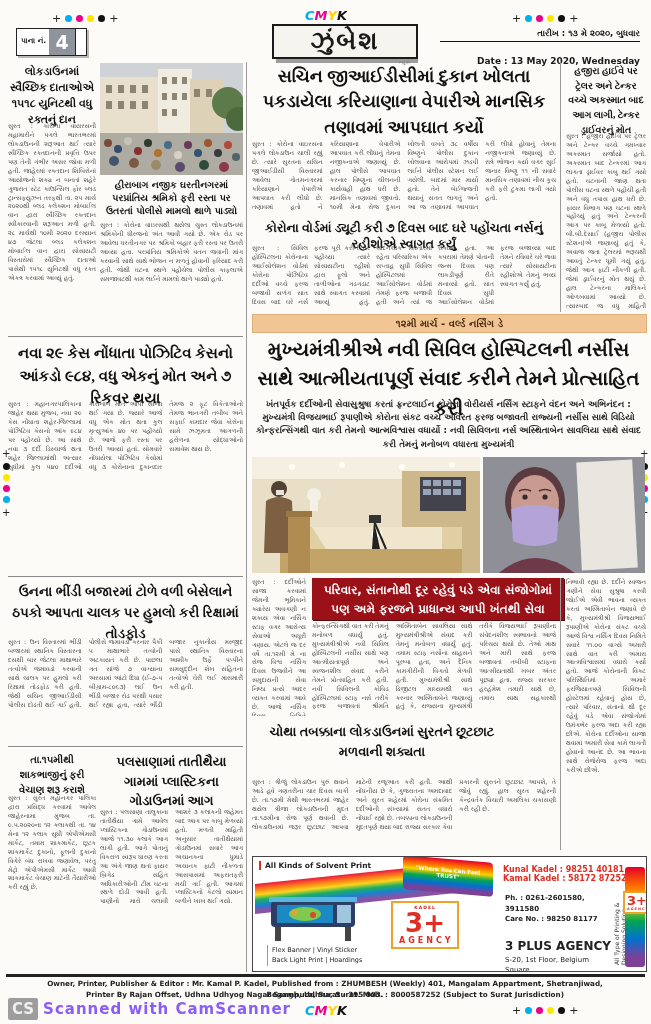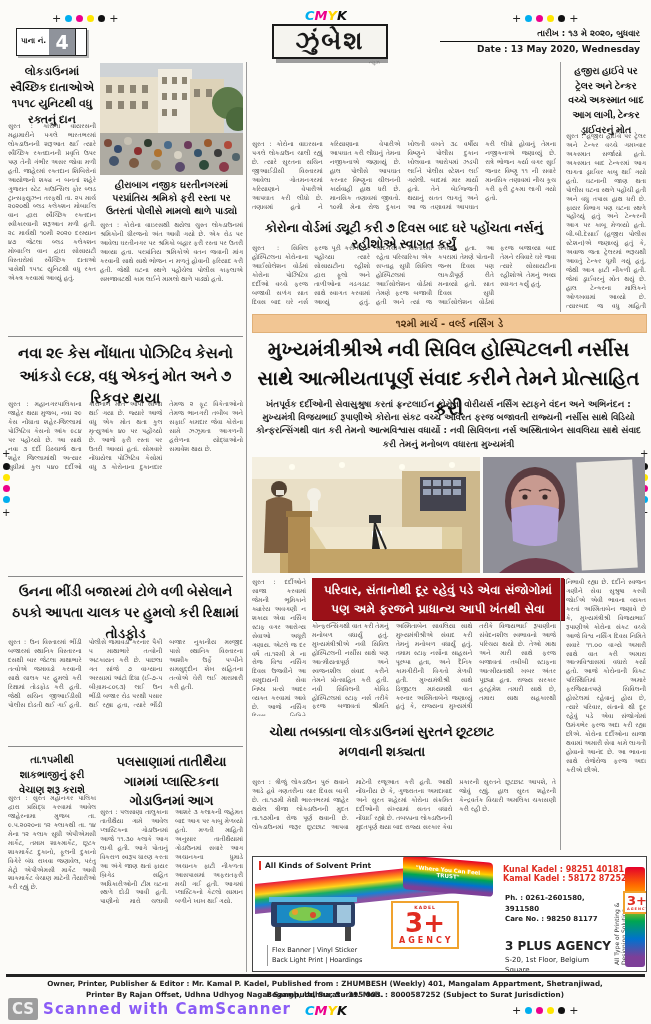--- a/index.html
+++ b/index.html
@@ -22,21 +22,21 @@
   .regmarks-v .dot{width:7px;height:7px;border-radius:50%;}
   .cmyk-logo{font-weight:bold;font-style:italic;font-size:13px;letter-spacing:0px;}
   
   .pagebox{display:flex;align-items:stretch;border:1px solid #222;background:#fff;box-shadow:2px 2px 0 #b9b9b9;}
   .pagebox .lbl{font-size:7.5px;font-weight:bold;padding:7px 3px 0 4px;background:#fff;}
   .pagebox .num{width:26px;background:#8f939b;color:#fff;font-size:19px;font-weight:bold;display:flex;align-items:center;justify-content:center;}
   .pagebox .notch{width:10px;background:#fff;border-left:1px solid #222;}
   .masthead-box{border:2px solid #1a1a1a;background:#f5f4ef;box-shadow:4px 4px 0 #9d9d9d;padding:1px 12px;font-size:25px;font-weight:bold;letter-spacing:2px;text-align:center;}
   .date-block{text-align:right;font-weight:bold;}
   .date-gu{font-size:8.5px;color:#111;padding-bottom:2px;text-align:right;}
-  .date-en{font-size:9px;border-top:1.5px solid #111;padding-top:2px;}
+  .date-en{font-size:9px;border-top:1.5px solid #111;padding-top:14px;}
   
   .banner-orange{background:#f2c694;color:#4a2d10;font-weight:bold;text-align:center;font-size:10px;line-height:17px;border:1px solid #e0b078;}
   .banner-red{background:#9b1118;color:#fff;font-weight:bold;text-align:center;font-size:12px;line-height:1.55;padding:3px 4px;box-shadow:1px 1px 0 #5c0a0e;}
   .caption{font-weight:bold;text-align:center;font-size:9.5px;line-height:1.35;color:#111;}
   
   .ad{border:1.5px solid #444;background:#fff;}
   .rainbow{background:linear-gradient(180deg,#e4002b 0%,#ff6900 18%,#ffd100 36%,#00a651 54%,#0072ce 72%,#7d3f98 90%);}
   .logo3p{border:2px solid #f0a22e;background:#fff;text-align:center;padding:2px 6px;}
   .logo3p .kadel{font-size:4.5px;color:#cf2b24;letter-spacing:1px;font-weight:bold;}
   .logo3p .big{font-size:26px;font-weight:bold;color:#e02c21;line-height:1;}
@@ -74,21 +74,21 @@
     <span class="dot" style="background:#111"></span>
     <span>+</span>
   </div>
 
   <div class="abs pagebox" style="left:16px;top:28px;height:26px;">
     <span class="lbl">પાના નં.</span>
     <span class="num">4</span>
     <span class="notch"></span>
   </div>
 
-  <div class="abs" style="left:272px;top:24px;width:116px;text-align:center;">
+  <div class="abs" style="left:272px;top:24px;width:146px;text-align:center;">
     <div class="masthead-box serif">ઝુંબેશ</div>
     <div style="font-size:5px;color:#777;text-align:right;padding-right:8px;">ન્યુઝ</div>
   </div>
 
   <div class="abs date-block" style="left:440px;top:28px;width:200px;">
     <div class="date-gu">તારીખ : ૧૩ મે ૨૦૨૦, બુધવાર</div>
     <div class="date-en">Date : 13 May 2020, Wednesday</div>
   </div>
 
   <div class="abs regmarks-v" style="left:2px;top:448px;">
@@ -180,20 +180,21 @@
   <div class="hr" style="left:8px;top:746px;width:235px;"></div>
 
   <div class="abs head serif" style="left:8px;top:752px;width:88px;font-size:10px;line-height:1.5;">તા.૧૫મીથી શાકભાજીનું ફરી વેચાણ શરૂ કરાશે</div>
   <div class="abs body-txt" style="left:8px;top:794px;width:88px;height:178px;">સુરત : સુરત મહાનગર પાલિકા દ્વારા પ્રસિદ્ધ કરવામાં આવેલ જાહેરનામા મુજબ તા. ૯.૫.૨૦૨૦ના ૧૨ કલાકથી તા. ૧૪ મેના ૧૨ કલાક સુધી એપીએમસી માર્કેટ, તમામ શાકમાર્કેટ, છૂટક શાકમાર્કેટ દુકાનો, ફૂલની દુકાનો વિગેરે બંધ રાખવા જણાવેલ, પરંતુ મેટ્રો એપીએમસી માર્કેટ આવી શાકમાર્કેટ વેચાણ માટેની તૈયારીઓ કરી રહ્યું છે.</div>
 
   <div class="abs head serif" style="left:100px;top:752px;width:143px;font-size:13px;line-height:1.5;">પલસાણામાં તાતીથૈયા ગામમાં પ્લાસ્ટિકના ગોડાઉનમાં આગ</div>
   <div class="abs body-txt cols2" style="left:100px;top:808px;width:143px;height:164px;">સુરત : પલસાણા તાલુકાના તાતીથૈયા ગામે આવેલ પ્લાસ્ટિકના ગોડાઉનમાં આજે ૧૧.૩૦ કલાકે આગ લાગી હતી. આગે પોતાનું વિકરાળ સ્વરૂપ ધારણ કરતા આ અંગે જાણ થતાં ફાયર બ્રિગેડ સહિત અધિકારીઓની ટીમ ઘટના સ્થળે દોડી આવી હતી. પાણીનો મારો ચલાવી આશરે ૩ કલાકની જહેમત બાદ આગ પર કાબુ મેળવ્યો હતો. મળતી માહિતી અનુસાર તાતીથૈયામાં ગોડાઉનમાં સવારે આગ અચાનકના ધુમાડે અચાનક ફાટી નીકળતા આસપાસમાં અફરાતફરી મચી ગઈ હતી. આગમાં પ્લાસ્ટિકનો કેટલો સામાન બળીને ખાખ થઈ ગયો.</div>
 
   <div class="vr" style="left:246px;top:62px;height:910px;"></div>
 
+  <div class="abs head serif" style="left:252px;top:64px;width:304px;font-size:17.5px;line-height:1.45;">સચિન જીઆઈડીસીમાં દુકાન ખોલતા પકડાયેલા કરિયાણાના વેપારીએ માનસિક તણાવમાં આપઘાત કર્યો</div>
   <div class="abs body-txt cols4" style="left:252px;top:140px;width:304px;height:76px;">સુરત : કોરોના વાઇરસના પગલે લોકડાઉન ચાલી રહ્યું છે. ત્યારે સુરતના સચિન જીઆઈડીસી વિસ્તારમાં આવેલા ગોતમનગરમાં કરિયાણાને વેપારીએ આપઘાત કરી લીધો છે. તણાવમાં હતો ને કરિયાણાના વેપારીએ આપઘાત કરી લીધાનું તેમના નજીકનાએ જણાવ્યું છે. હાલ પોલીસે આપઘાત કરનાર વિષ્ણુના ચીલનની કાર્યવાહી હાથ ધરી છે. માનસિક તણાવમાં જીવતો. ૧૦મી મેના રોજ દુકાન ખોલતી વખતે ૩૮ વર્ષીય વિષ્ણુને પોલીસ દુકાન ખોલવાના આરોપમાં ઝડપી લઈને પોલીસ સ્ટેશન લઈ ગયેલી. બાદમાં માર માર્યો હતો. તેને બેઈજ્જતી થયાનું સતત લાગતું અને આ જ તણાવમાં આપઘાત કરી લીધો હોવાનું તેમના નજીકનાએ જણાવ્યું છે. રાત્રે ભોજન કર્યા વગર સુઈ જનાર વિષ્ણુ ૧૧ ની સવારે માનસિક તણાવમાં નીચ કૂચ કરી ફરી ટુકમા લાગી ગયો હતો.</div>
 
   <div class="vr" style="left:560px;top:62px;height:250px;"></div>
 
   <div class="abs head serif" style="left:566px;top:64px;width:80px;font-size:9.5px;line-height:1.55;">હજીરા હાઈવે પર ટ્રેલર અને ટેન્કર વચ્ચે અકસ્માત બાદ આગ લાગી, ટેન્કર ડ્રાઈવરનું મોત</div>
   <div class="abs body-txt" style="left:566px;top:132px;width:80px;height:178px;">સુરત : હજીરા હાઈવે પર ટ્રેલર અને ટેન્કર વચ્ચે ગમખ્વાર અકસ્માત સર્જાયો હતો. અકસ્માત બાદ ટેન્કરમાં આગ લાગતા ડ્રાઈવર કાબુ થઈ ગયો હતો. ઘટનાની જાણ થતા પોલીસ ઘટના સ્થળે પહોંચી હતી અને વધુ તપાસ હાથ ધરી છે. ફાયર વિભાગ પણ ઘટના સ્થળે પહોંચ્યું હતું અને ટેન્કરની આગ પર કાબૂ મેળવ્યો હતો. બી.બી.દેસાઈ (હજીરા પોલીસ સ્ટેશન)એ જણાવ્યું હતું કે, અવાજ જતા ટ્રેલરમાં ભરૂચથી આવતું ટેન્કર ધૂમી ગયું હતું, જેથી આગ ફાટી નીકળી હતી. જેમાં ડ્રાઈવરનું મોત થયું છે. હાલ ટેન્કરના માલિકને ઓળખવામાં આવ્યો છે. ત્યારબાદ જ વધુ માહિતી જણાશે.</div>
 
   <div class="abs head serif" style="left:252px;top:220px;width:304px;font-size:12.5px;line-height:1.3;">કોરોના વોર્ડમાં ડ્યૂટી કરી ૭ દિવસ બાદ ઘરે પહોંચતા નર્સનું રહીશોએ સ્વાગત કર્યું</div>
   <div class="abs body-txt cols5" style="left:252px;top:244px;width:304px;height:66px;">સુરત : સિવિલ હોસ્પિટલના કોરોનાના આઈસોલેશન વોર્ડમાં કોરોના પોઝિટિવ દર્દીઓ વચ્ચે ફરજ બજાવી સળંગ સાત દિવસ બાદ ઘરે નર્સ ફરજ પૂરી કરીને ઘરે પહોંચ્યા ત્યારે સોસાયટીના રહીશો દ્વારા ફૂલો અને તાળીઓના ગડગડાટ સાથે સ્વાગત કરવામાં આવ્યું હતું. ચાદનચોક વિસ્તારમાં રહેતા પરિચારિકા એક સપ્તાહ સુધી સિવિલ હોસ્પિટલમાં આઈસોલેશન વોર્ડમાં તેમણે ફરજ બજાવી હતી અને ત્યાં જ રોકાયા હતા. આ કપરામાં તેમણે પોતાની જન્મ દિવસ પણ લાકડીપૂર્ણ રીતે મનાવ્યો હતો. સાત દિવસ સુધી આઈસોલેશન વોર્ડમાં ફરજ બજાવ્યા બાદ તેમને રવિવારે ઘરે જવા ત્યારે સોસાયટીના રહીશોએ તેમનું ભવ્ય સ્વાગત કર્યું હતું.</div>
 

